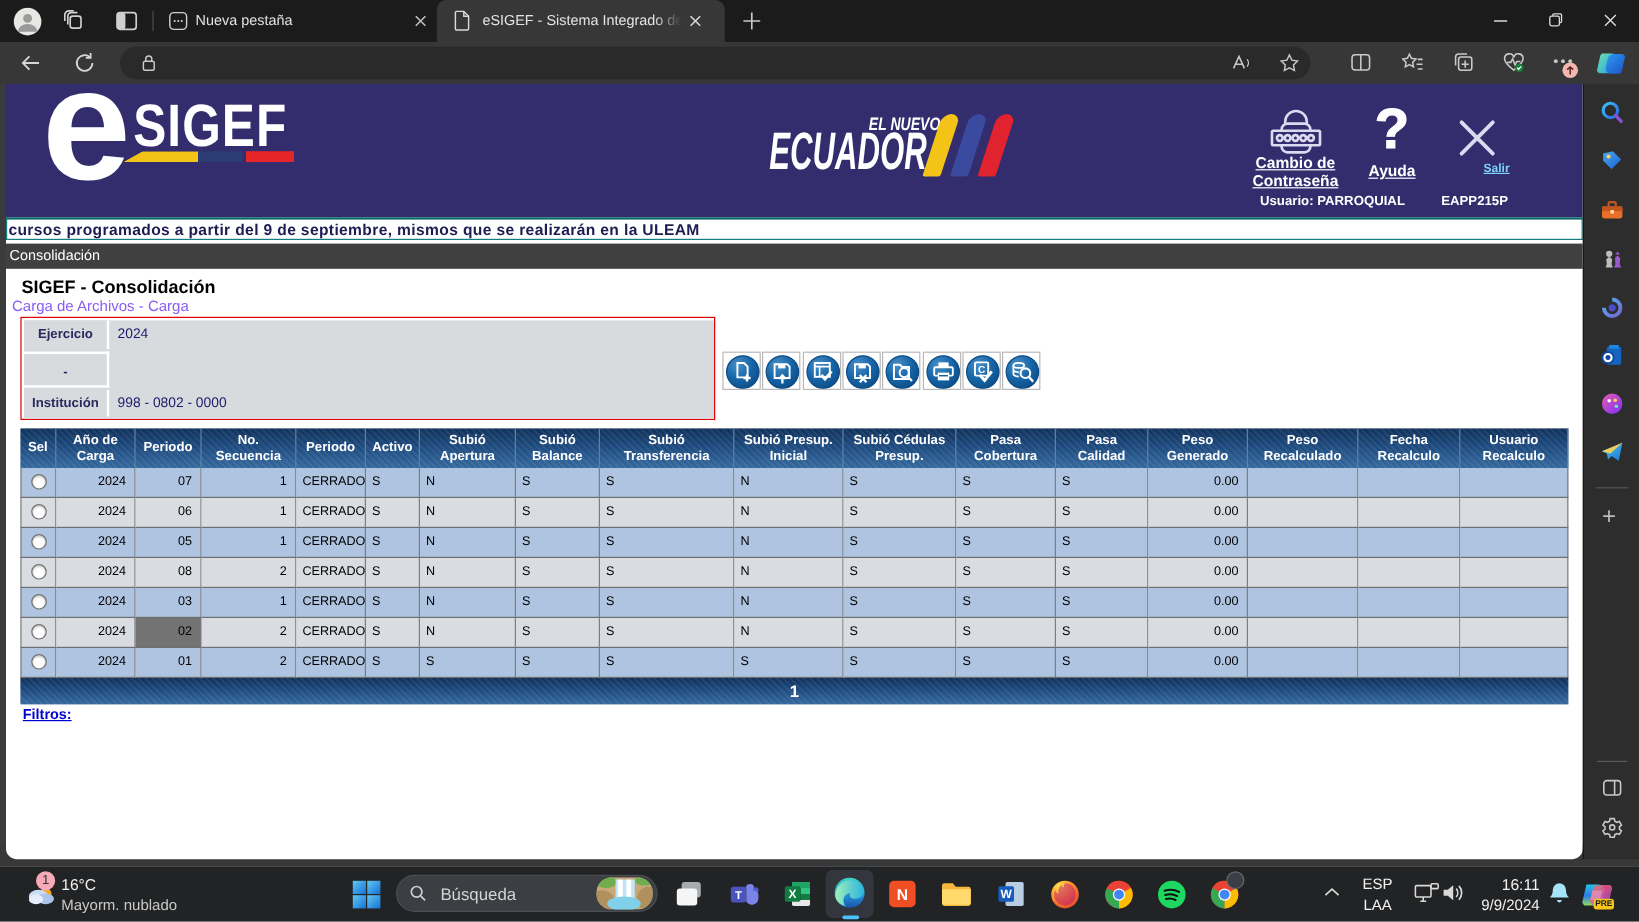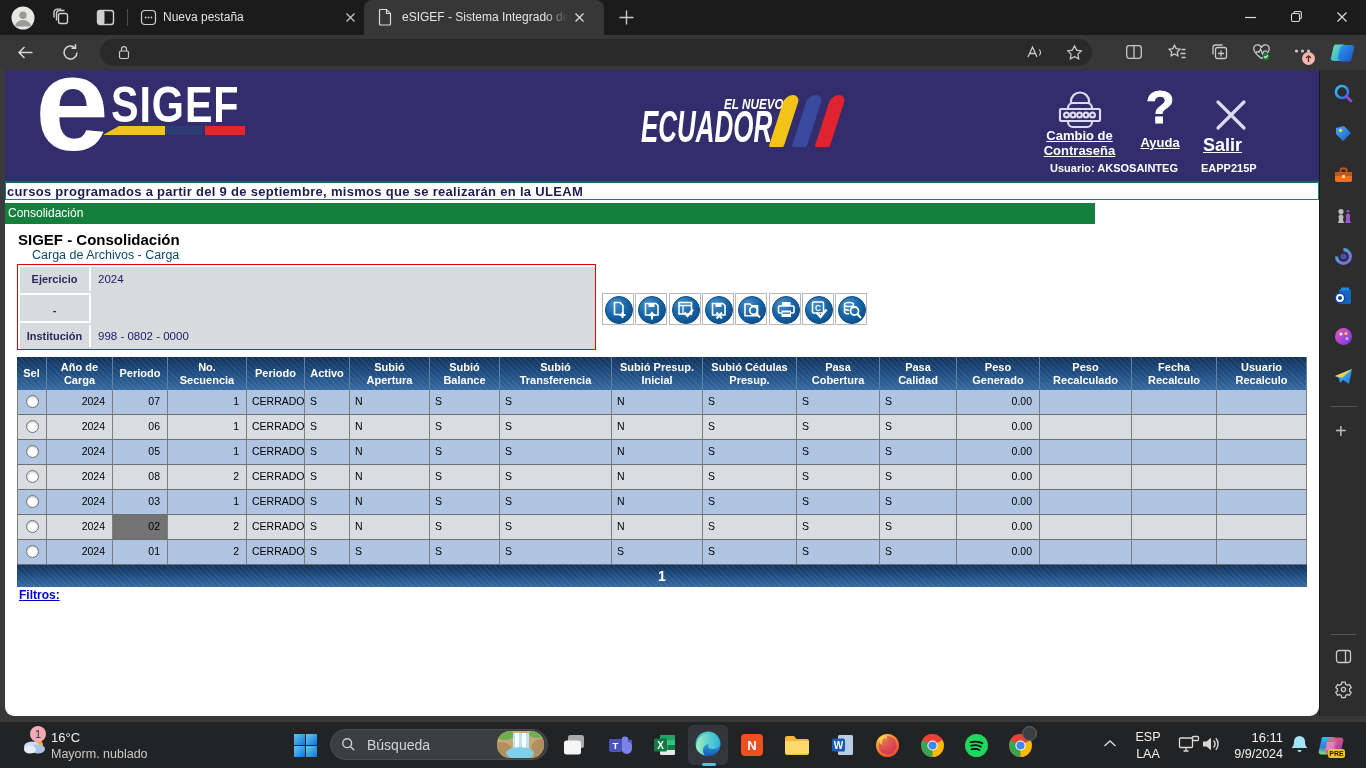--- a/index.html
+++ b/index.html
@@ -18,21 +18,21 @@
 
 #leftstrip { left:0; top:70px; width:5px; height:646px; background:#3b3b3b; }
 #bottomstrip { left:0; top:716px; width:1366px; height:6px; background:#383838; }
 #pagearea { left:5px; top:70px; width:1314px; height:646px; background:#ffffff; overflow:hidden; border-radius:0 0 9px 9px; }
 #sidebar { left:1319px; top:70px; width:47px; height:646px; background:#2d2d2d; border-left:1px solid #191919; }
 #taskbar { left:0; top:722px; width:1366px; height:46px; background:#222325; }
 
 
 #pghead { position:absolute; left:0; top:0; width:1314px; height:111px; background:#332c6d; }
 #marquee { position:absolute; left:0; top:111px; width:1314px; height:19px; background:#fff; border:1px solid #157d7d; border-top:2px solid #0e6a6a; }
-#menubar { position:absolute; left:0; top:133px; width:1090px; height:21px; background:#15803d; color:#fff; font-size:12px; line-height:21px; padding-left:3px; }
+#menubar { position:absolute; left:0; top:133px; width:1314px; height:21px; background:#404040; color:#fff; font-size:12px; line-height:21px; padding-left:3px; }
 
 
 .thead, .tfoot { background:
   repeating-linear-gradient(45deg, rgba(255,255,255,.06) 0 2px, transparent 2px 4px),
   linear-gradient(180deg,#10315a 0%, #1d4a7e 45%, #35699f 100%); }
 .hcell { color:#fff; font-size:11px; font-weight:bold; text-align:center;
   display:flex; align-items:center; justify-content:center; line-height:13px;
   border-right:1px solid #5d82a8; }
 .tfoot { color:#fff; font-weight:bold; font-size:14px; text-align:center; line-height:22px; }
 .dcell { font-size:10.5px; color:#000; border-right:1px solid #7e7e7e; border-bottom:1px solid #6f6f6f; }
@@ -203,31 +203,31 @@
           <circle cx="27.5" cy="25" r="2.4"></circle>
           <circle cx="34" cy="25" r="2.4"></circle>
           <circle cx="40.5" cy="25" r="2.4"></circle>
       </svg>
       <div class="abs" style="left:1022px;top:59px;width:105px;text-align:center;color:#fff;font-size:13px;font-weight:bold;line-height:14.5px;text-decoration:underline">Cambio de<br>Contraseña</div>
       <div class="abs" style="left:1124px;top:14px;width:62px;text-align:center;color:#fff;font-size:47px;font-weight:bold;line-height:46px;-webkit-text-stroke:1px #fff">?</div>
       <div class="abs" style="left:1124px;top:65px;width:62px;text-align:center;color:#fff;font-size:13px;font-weight:bold;text-decoration:underline">Ayuda</div>
       <svg class="abs" style="left:1206px;top:25px" width="40" height="40" viewBox="0 0 40 40" fill="none" stroke="#ddd9f0" stroke-width="3.2" stroke-linecap="round">
         <path d="M7 7 l26 26 M33 7 l-26 26"></path>
       </svg>
-      <div class="abs" style="left:1198px;top:65px;width:55px;text-align:left;color:#ffffff;font-size:18px;font-weight:bold;text-decoration:underline">Salir</div>
-      <div class="abs" style="left:1045px;top:92px;color:#fff;font-size:11px;font-weight:bold">Usuario: AKSOSAINTEG</div>
+      <div class="abs" style="left:1198px;top:65px;width:55px;text-align:right;color:#7dd3fc;font-size:10px;font-weight:bold;text-decoration:underline">Salir</div>
+      <div class="abs" style="left:1045px;top:92px;color:#fff;font-size:11px;font-weight:bold">Usuario: PARROQUIAL</div>
       <div class="abs" style="left:1196px;top:92px;color:#fff;font-size:11px;font-weight:bold">EAPP215P</div>
     </div>
     <div id="marquee">
         <div style="position:absolute;left:1px;top:1px;color:#1d1d52;font-size:13px;font-weight:bold;letter-spacing:.3px;white-space:nowrap">cursos programados a partir del 9 de septiembre, mismos que se realizarán en la ULEAM</div>
       </div>
     <div id="menubar">Consolidación</div>
     <div id="content">
       <div class="abs" style="left:13px;top:161px;color:#000;font-size:15px;font-weight:bold">SIGEF - Consolidación</div>
-      <div class="abs" style="left:27px;top:178px;color:#0c4a6e;font-size:12.5px">Carga de Archivos - Carga</div>
+      <div class="abs" style="left:5px;top:178px;color:#8b5cf6;font-size:12.5px">Carga de Archivos - Carga</div>
 
       <div class="abs" style="left:12px;top:194px;width:579px;height:86px;border:1px solid #e00000;background:#fff">
         <div class="abs" style="left:2px;top:2px;width:575px;height:82px;background:#d8dbde"></div>
         <div class="abs" style="left:2px;top:2px;width:71px;height:24px;background:#d8dbde;border-right:2px solid #fff;color:#29295e;font-weight:bold;font-size:11px;text-align:center;line-height:24px">Ejercicio</div>
         <div class="abs" style="left:80px;top:2px;height:24px;color:#1b1b6b;font-size:11.5px;line-height:24px">2024</div>
         <div class="abs" style="left:2px;top:28px;width:71px;height:30px;border-right:2px solid #fff;border-top:2px solid #fff;border-bottom:2px solid #fff;color:#29295e;font-weight:bold;font-size:11px;text-align:center;line-height:30px">-</div>
         <div class="abs" style="left:2px;top:60px;width:71px;height:22px;border-right:2px solid #fff;color:#29295e;font-weight:bold;font-size:11px;text-align:center;line-height:22px">Institución</div>
         <div class="abs" style="left:80px;top:60px;height:22px;color:#1b1b6b;font-size:11.5px;line-height:22px">998 - 0802 - 0000</div>
       </div>
 

